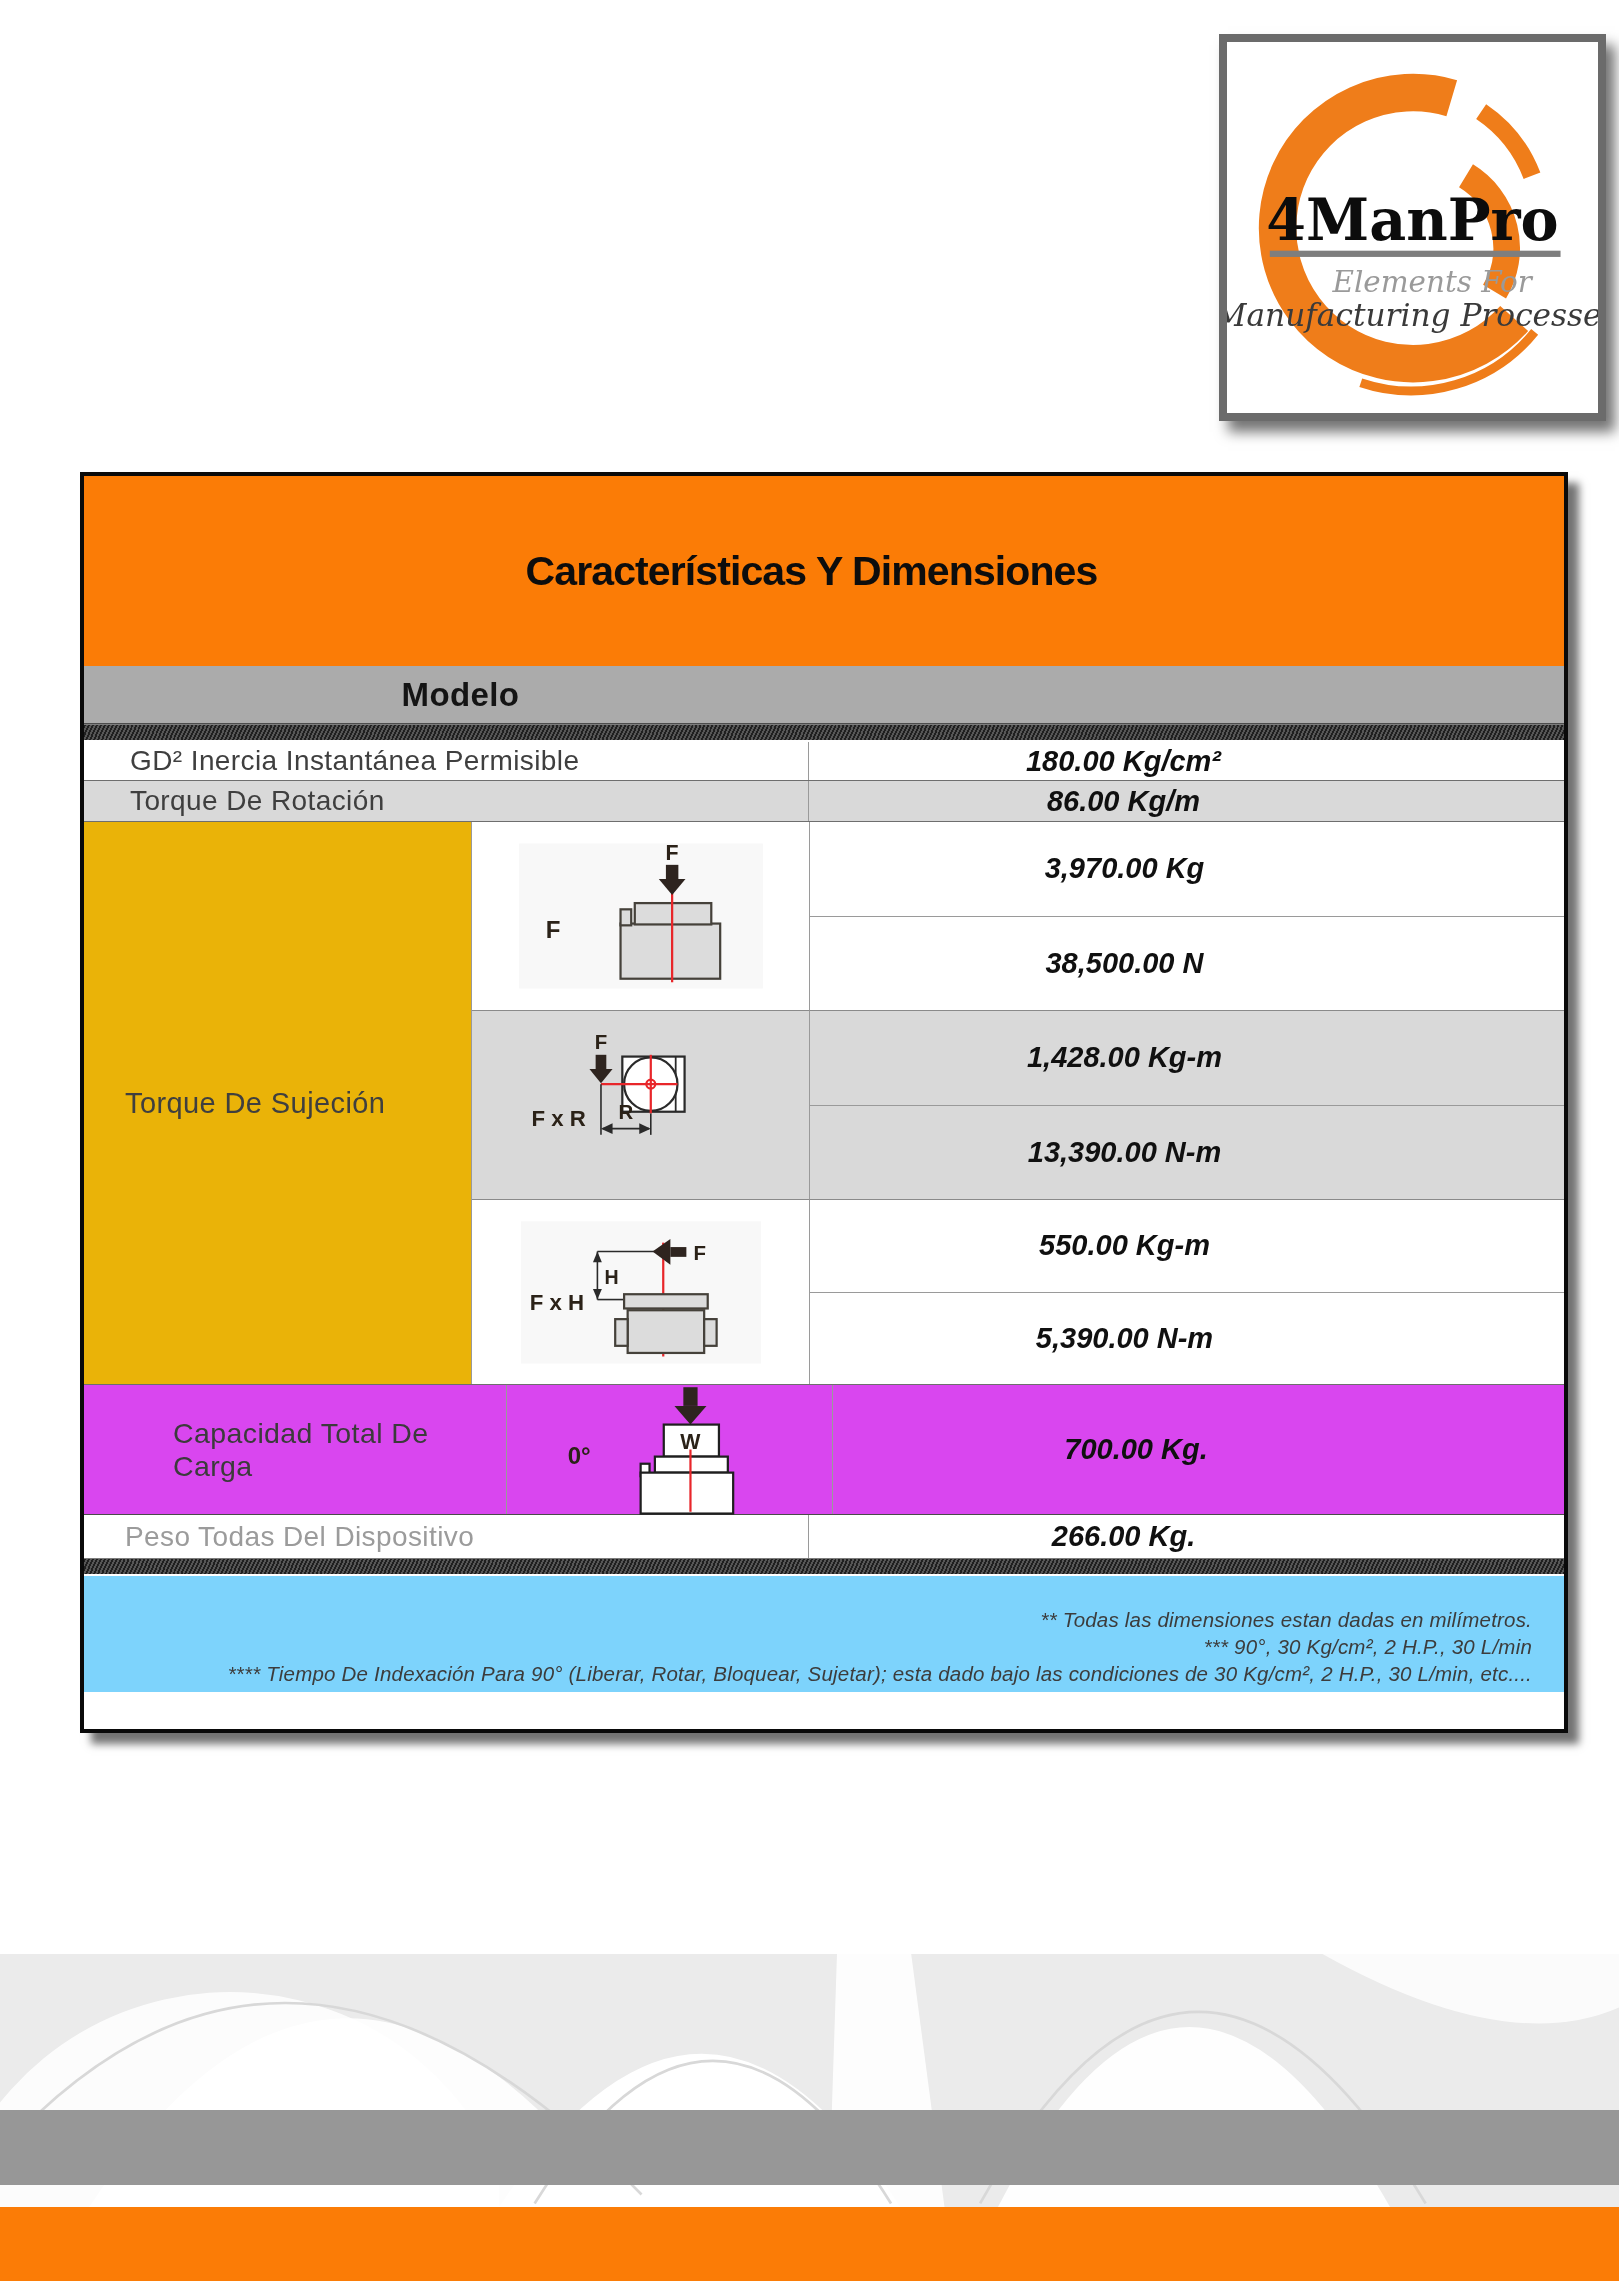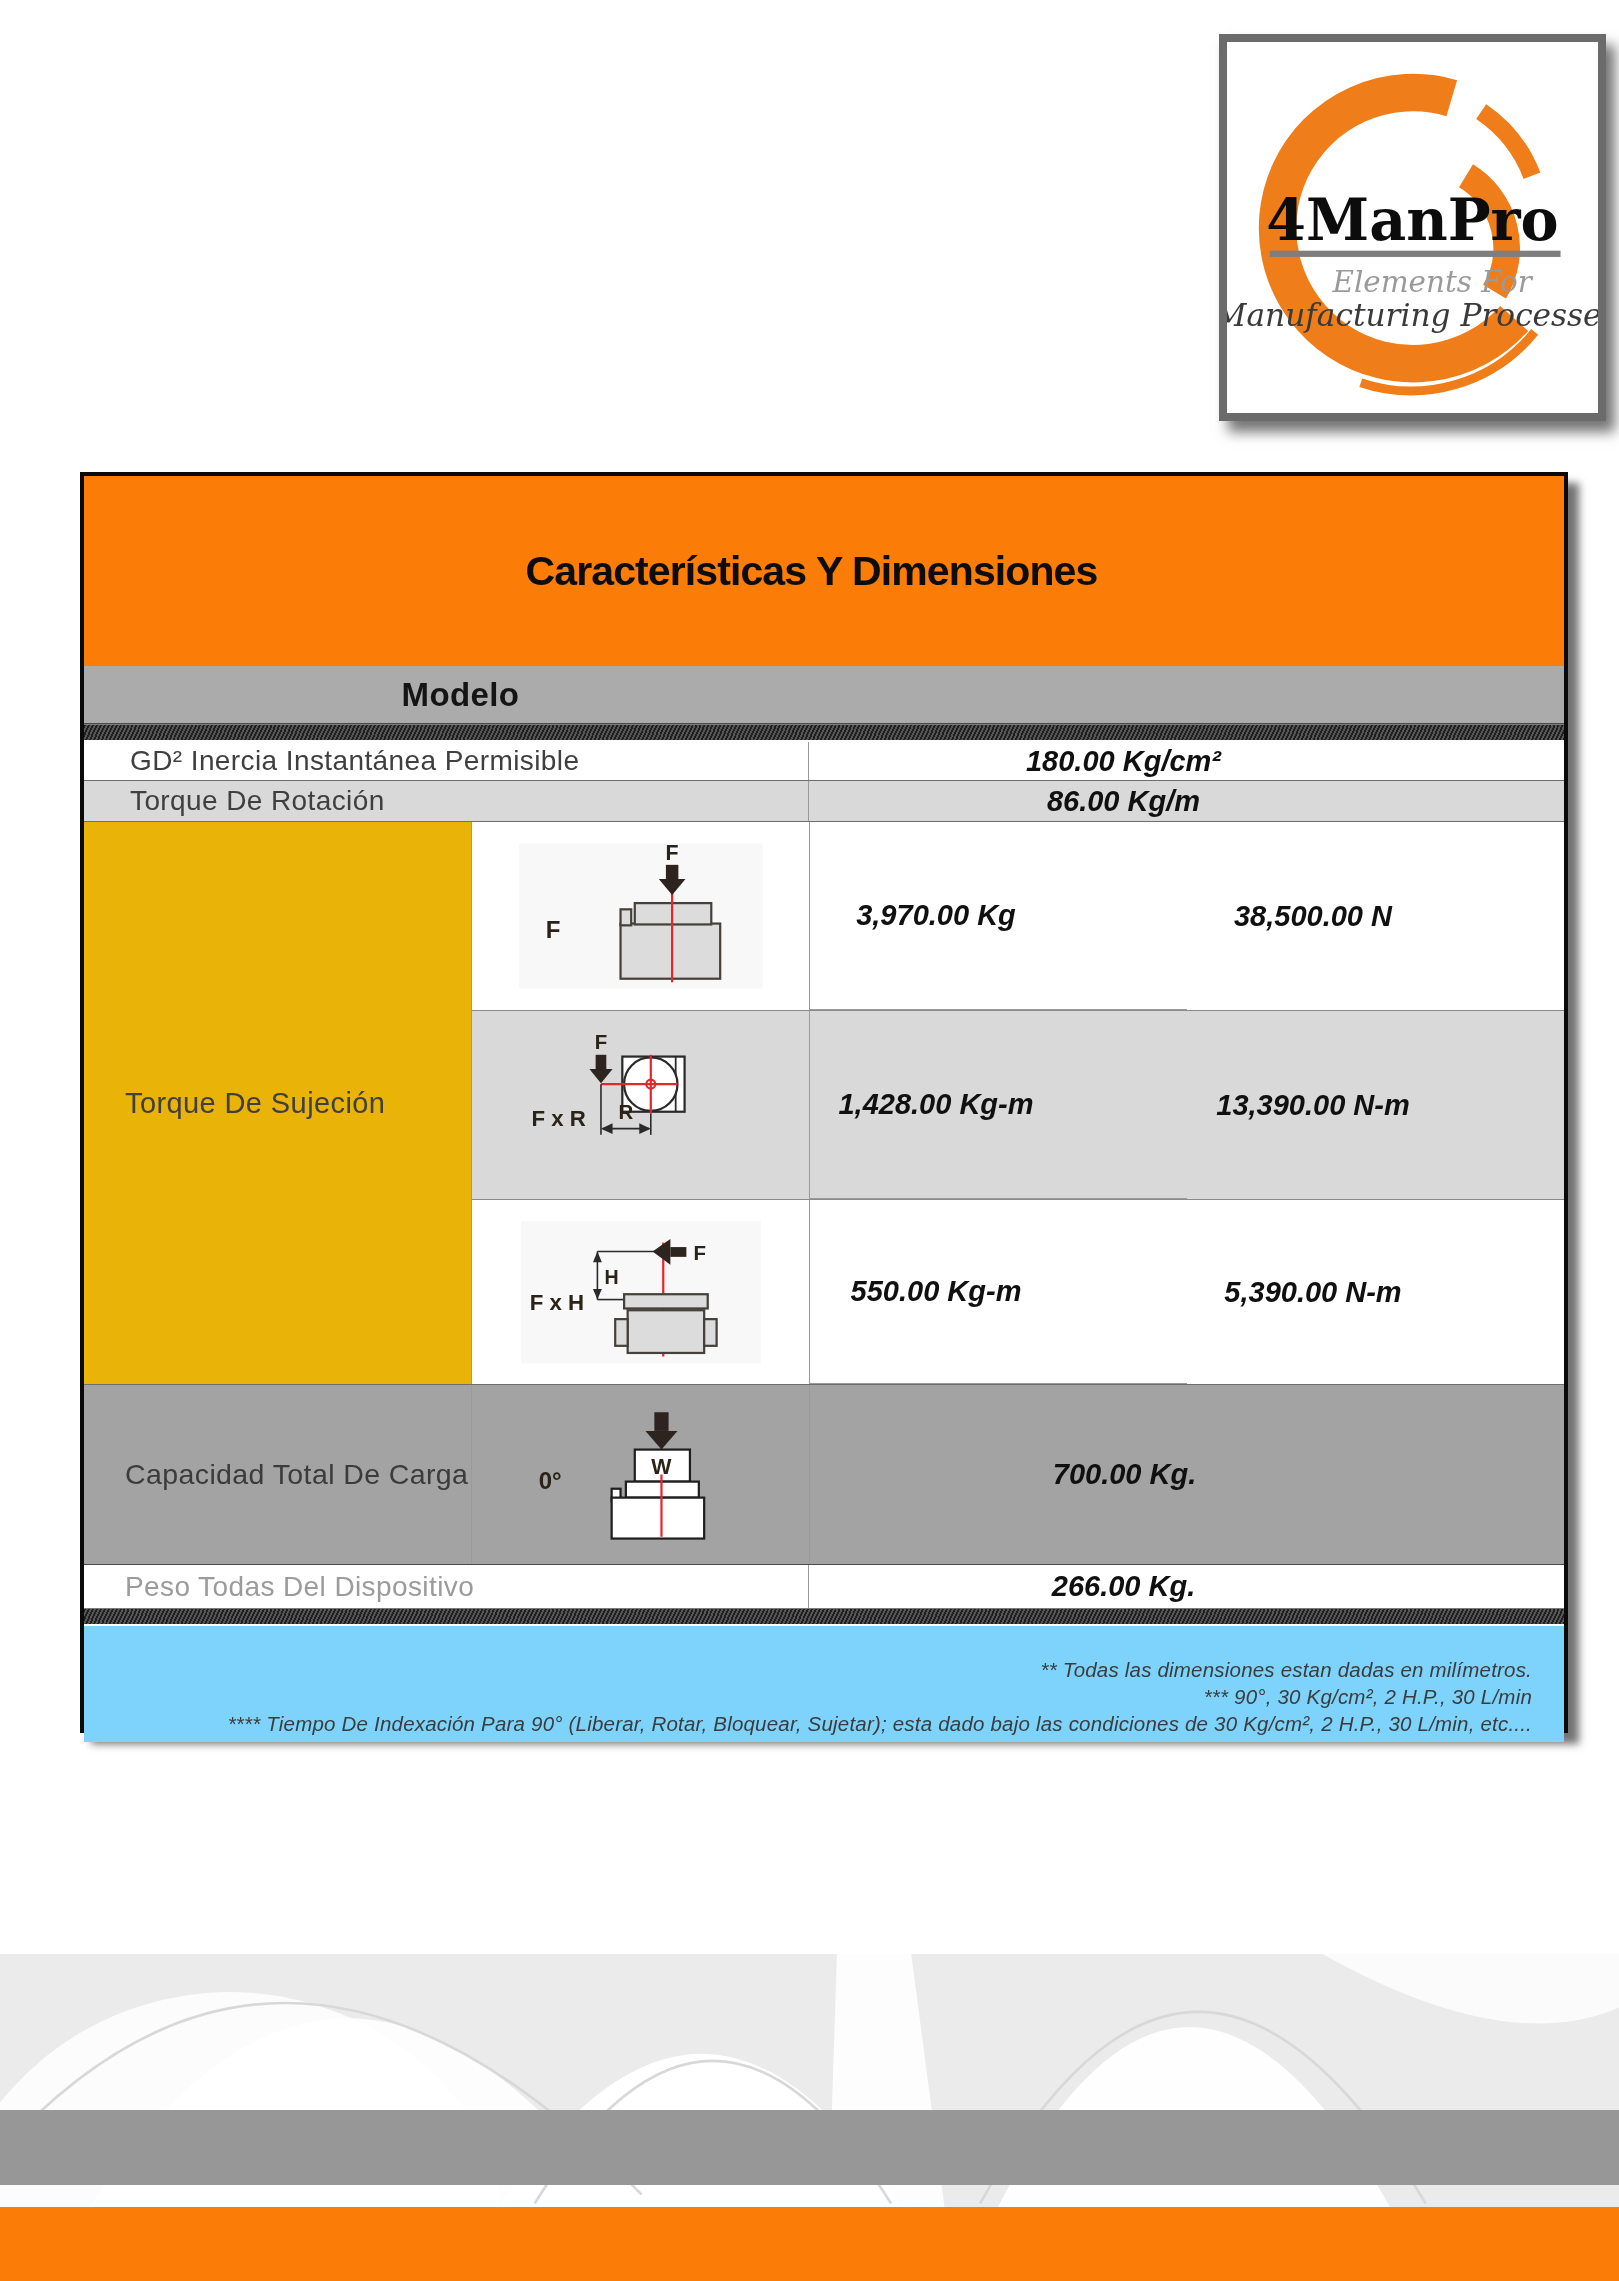--- a/index.html
+++ b/index.html
@@ -60,31 +60,31 @@
   .suj {
     display:grid; grid-template-columns:388px 338px 754px; grid-template-rows:188px 189px 185px;
     border-top:1.8px solid #6e6e6e; background:#ffffff;
   }
   .suj-label {
     grid-column:1; grid-row:1/4; display:flex; align-items:center; padding-left:41px;
     font-size:29px; color:#3f3f3f; letter-spacing:0.4px; background:#eab308;
     border-right:1.8px solid #9a9a9a;
   }
   .diag-cell { grid-column:2; display:flex; align-items:center; justify-content:center; border-right:1.8px solid #9a9a9a; }
-  .val-stack { grid-column:3; display:flex; flex-direction:row; }
+  .val-stack { grid-column:3; display:flex; flex-direction:column; }
   .val-half  {
     flex:1; display:flex; align-items:center; justify-content:center; padding-right:125px;
     font-size:29px; font-weight:bold; font-style:italic; color:#101010;
   }
   .val-half.first { border-bottom:1.8px solid #9a9a9a; }
   .sub2 { background:#d9d9d9; border-top:1.8px solid #8a8a8a; }
   .sub3 { background:#ffffff; border-top:1.8px solid #8a8a8a; }
 
   
-  .cap-row { height:180px; display:flex; background:#a3a3a3; border-top:1.8px solid #6e6e6e; }
+  .cap-row { height:130px; display:flex; background:#d946ef; border-top:1.8px solid #6e6e6e;padding-left:48px; }
   .cap-row .c-label {
     width:388px; display:flex; align-items:center; padding-left:41px;
     font-size:28.5px; color:#3b3b3b; letter-spacing:0.4px; border-right:1.8px solid #9a9a9a;
   }
   .cap-row .c-diag  { width:338px; display:flex; align-items:center; justify-content:center; border-right:1.8px solid #9a9a9a; }
   .cap-row .c-value {
     width:754px; display:flex; align-items:center; justify-content:center; padding-right:125px;
     font-size:29px; font-weight:bold; font-style:italic; color:#101010;
   }
 

